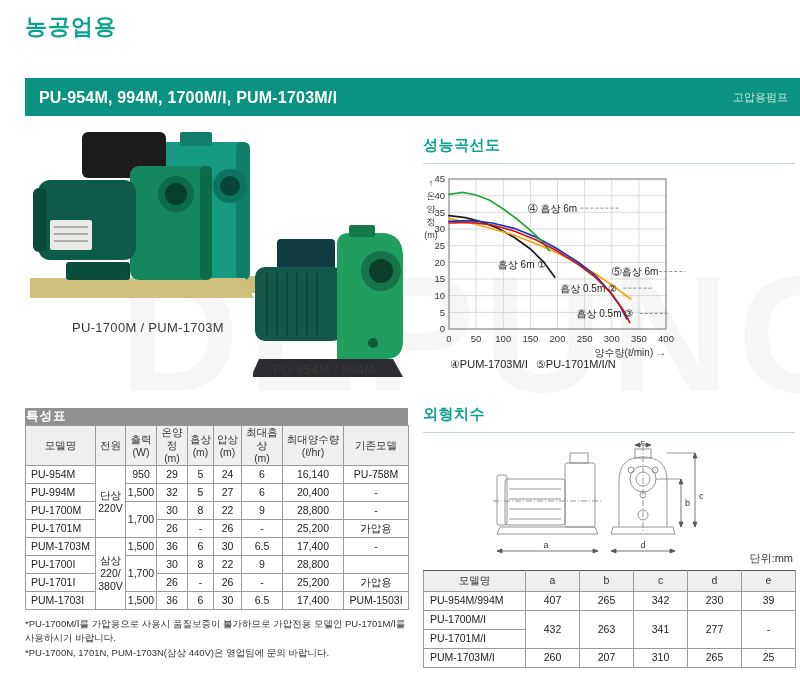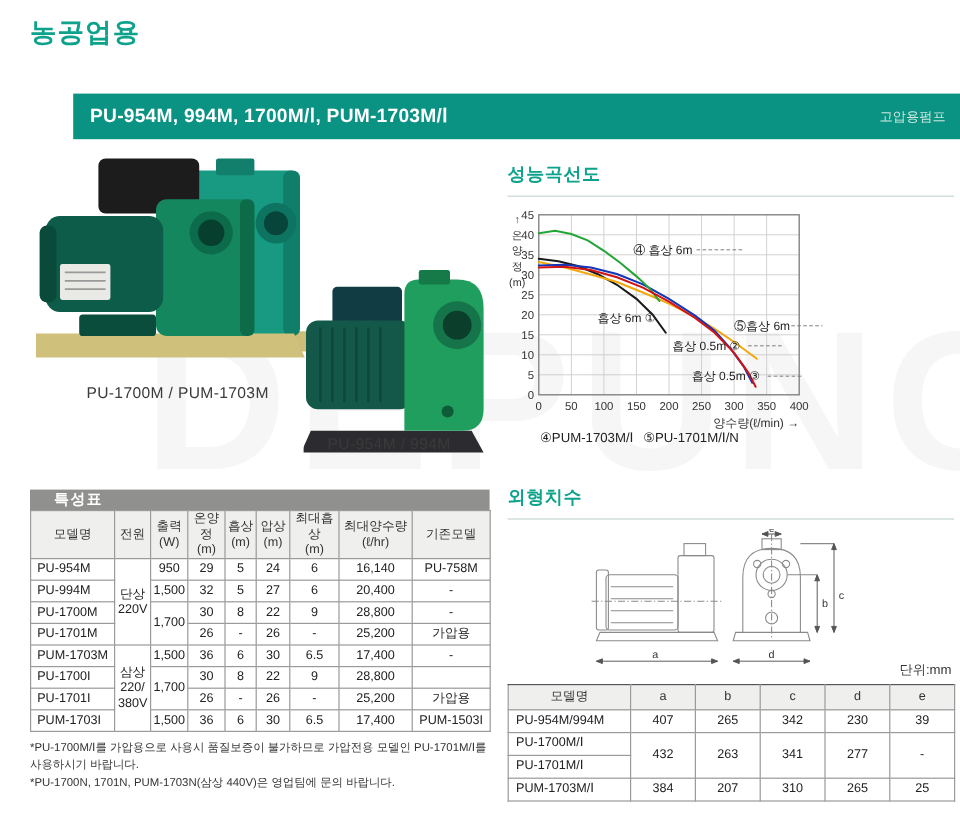--- a/index.html
+++ b/index.html
@@ -6,21 +6,21 @@
   body { background:#fff; font-family:"Liberation Sans", sans-serif; }
   .page { position:relative; width:800px; height:684px; background:#fff; overflow:hidden; }
 
   .watermark { position:absolute; left:120px; top:240px; font-size:165px; font-weight:bold;
     letter-spacing:8px; color:rgba(110,110,110,0.06); z-index:0; white-space:nowrap; }
 
   .category-title { position:absolute; left:25px; top:12px; font-size:22px; font-weight:bold;
     color:#0da28c; letter-spacing:1px;text-align:center; }
 
   .header-bar { position:absolute; left:25px; right:0; top:78px; height:38px; background:#0a9383;
-    display:flex; align-items:center; justify-content:space-between; padding:0 12px 0 14px; z-index:2;margin-left:36px; }
+    display:flex; align-items:center; justify-content:space-between; padding:0 12px 0 14px; z-index:2; }
   .header-title { color:#ffffff; font-size:16px; font-weight:bold; letter-spacing:0.2px; }
   .header-tag { color:#c9e7e0; font-size:11px; }
 
   
   .products { position:absolute; left:25px; top:128px; width:390px; height:272px; z-index:1; }
   .caption { position:absolute; font-size:13px; color:#3a3a3a; letter-spacing:0.3px; }
   .caption-left { left:38px; top:192px; width:170px; text-align:center; }
   .caption-right { left:248px; top:234px; width:125px; text-align:left; }
 
   
@@ -33,21 +33,21 @@
   .legend-row span:nth-child(1){ margin-left:27px; width:86px; }
   .legend-row span:nth-child(2){ width:82px; }
 
   .dim-section { position:absolute; left:423px; top:405px; width:372px; z-index:1; }
   .dim-drawing { position:absolute; left:0; top:36px; }
   .dim-unit { position:absolute; right:2px; top:146px; font-size:11px; color:#333; }
 
   
   .spec-section { position:absolute; left:25px; top:408px; width:383px; z-index:1; }
   .spec-titlebar { height:17px; background:#90908e; color:#fff; font-size:12.5px; font-weight:bold;
-    display:flex; align-items:center; padding-left:20px; letter-spacing:1px; }
+    display:flex; align-items:center; padding-left:1px; letter-spacing:1px; }
   table { border-collapse:collapse; width:100%; table-layout:fixed; background:#fff; }
   th, td { border:1px solid #9a9a9a; font-size:10.5px; color:#222; text-align:center;
     vertical-align:middle; white-space:pre-line; line-height:1.25; }
   .spec thead th { height:34px; background:#efefee; font-weight:normal; color:#333; }
   .spec tbody td { height:18px; }
   .spec td.model { text-align:left; padding-left:5px; }
 
   .dim-table { margin-top:0; }
   .dim-table thead th { height:21px; background:#efefee; font-weight:normal; color:#333; border-top:1.5px solid #555; }
   .dim-table tbody td { height:19px; font-size:10.5px; }
@@ -400,21 +400,21 @@
           <td rowspan="2">263</td>
           <td rowspan="2">341</td>
           <td rowspan="2">277</td>
           <td rowspan="2">-</td>
         </tr>
         <tr>
           <td class="model">PU-1701M/Ⅰ</td>
         </tr>
         <tr>
           <td class="model">PUM-1703M/Ⅰ</td>
-          <td>384</td>
+          <td>260</td>
           <td>207</td>
           <td>310</td>
           <td>265</td>
           <td>25</td>
         </tr>
       </tbody>
     </table>
   </div>
 
 </div>

